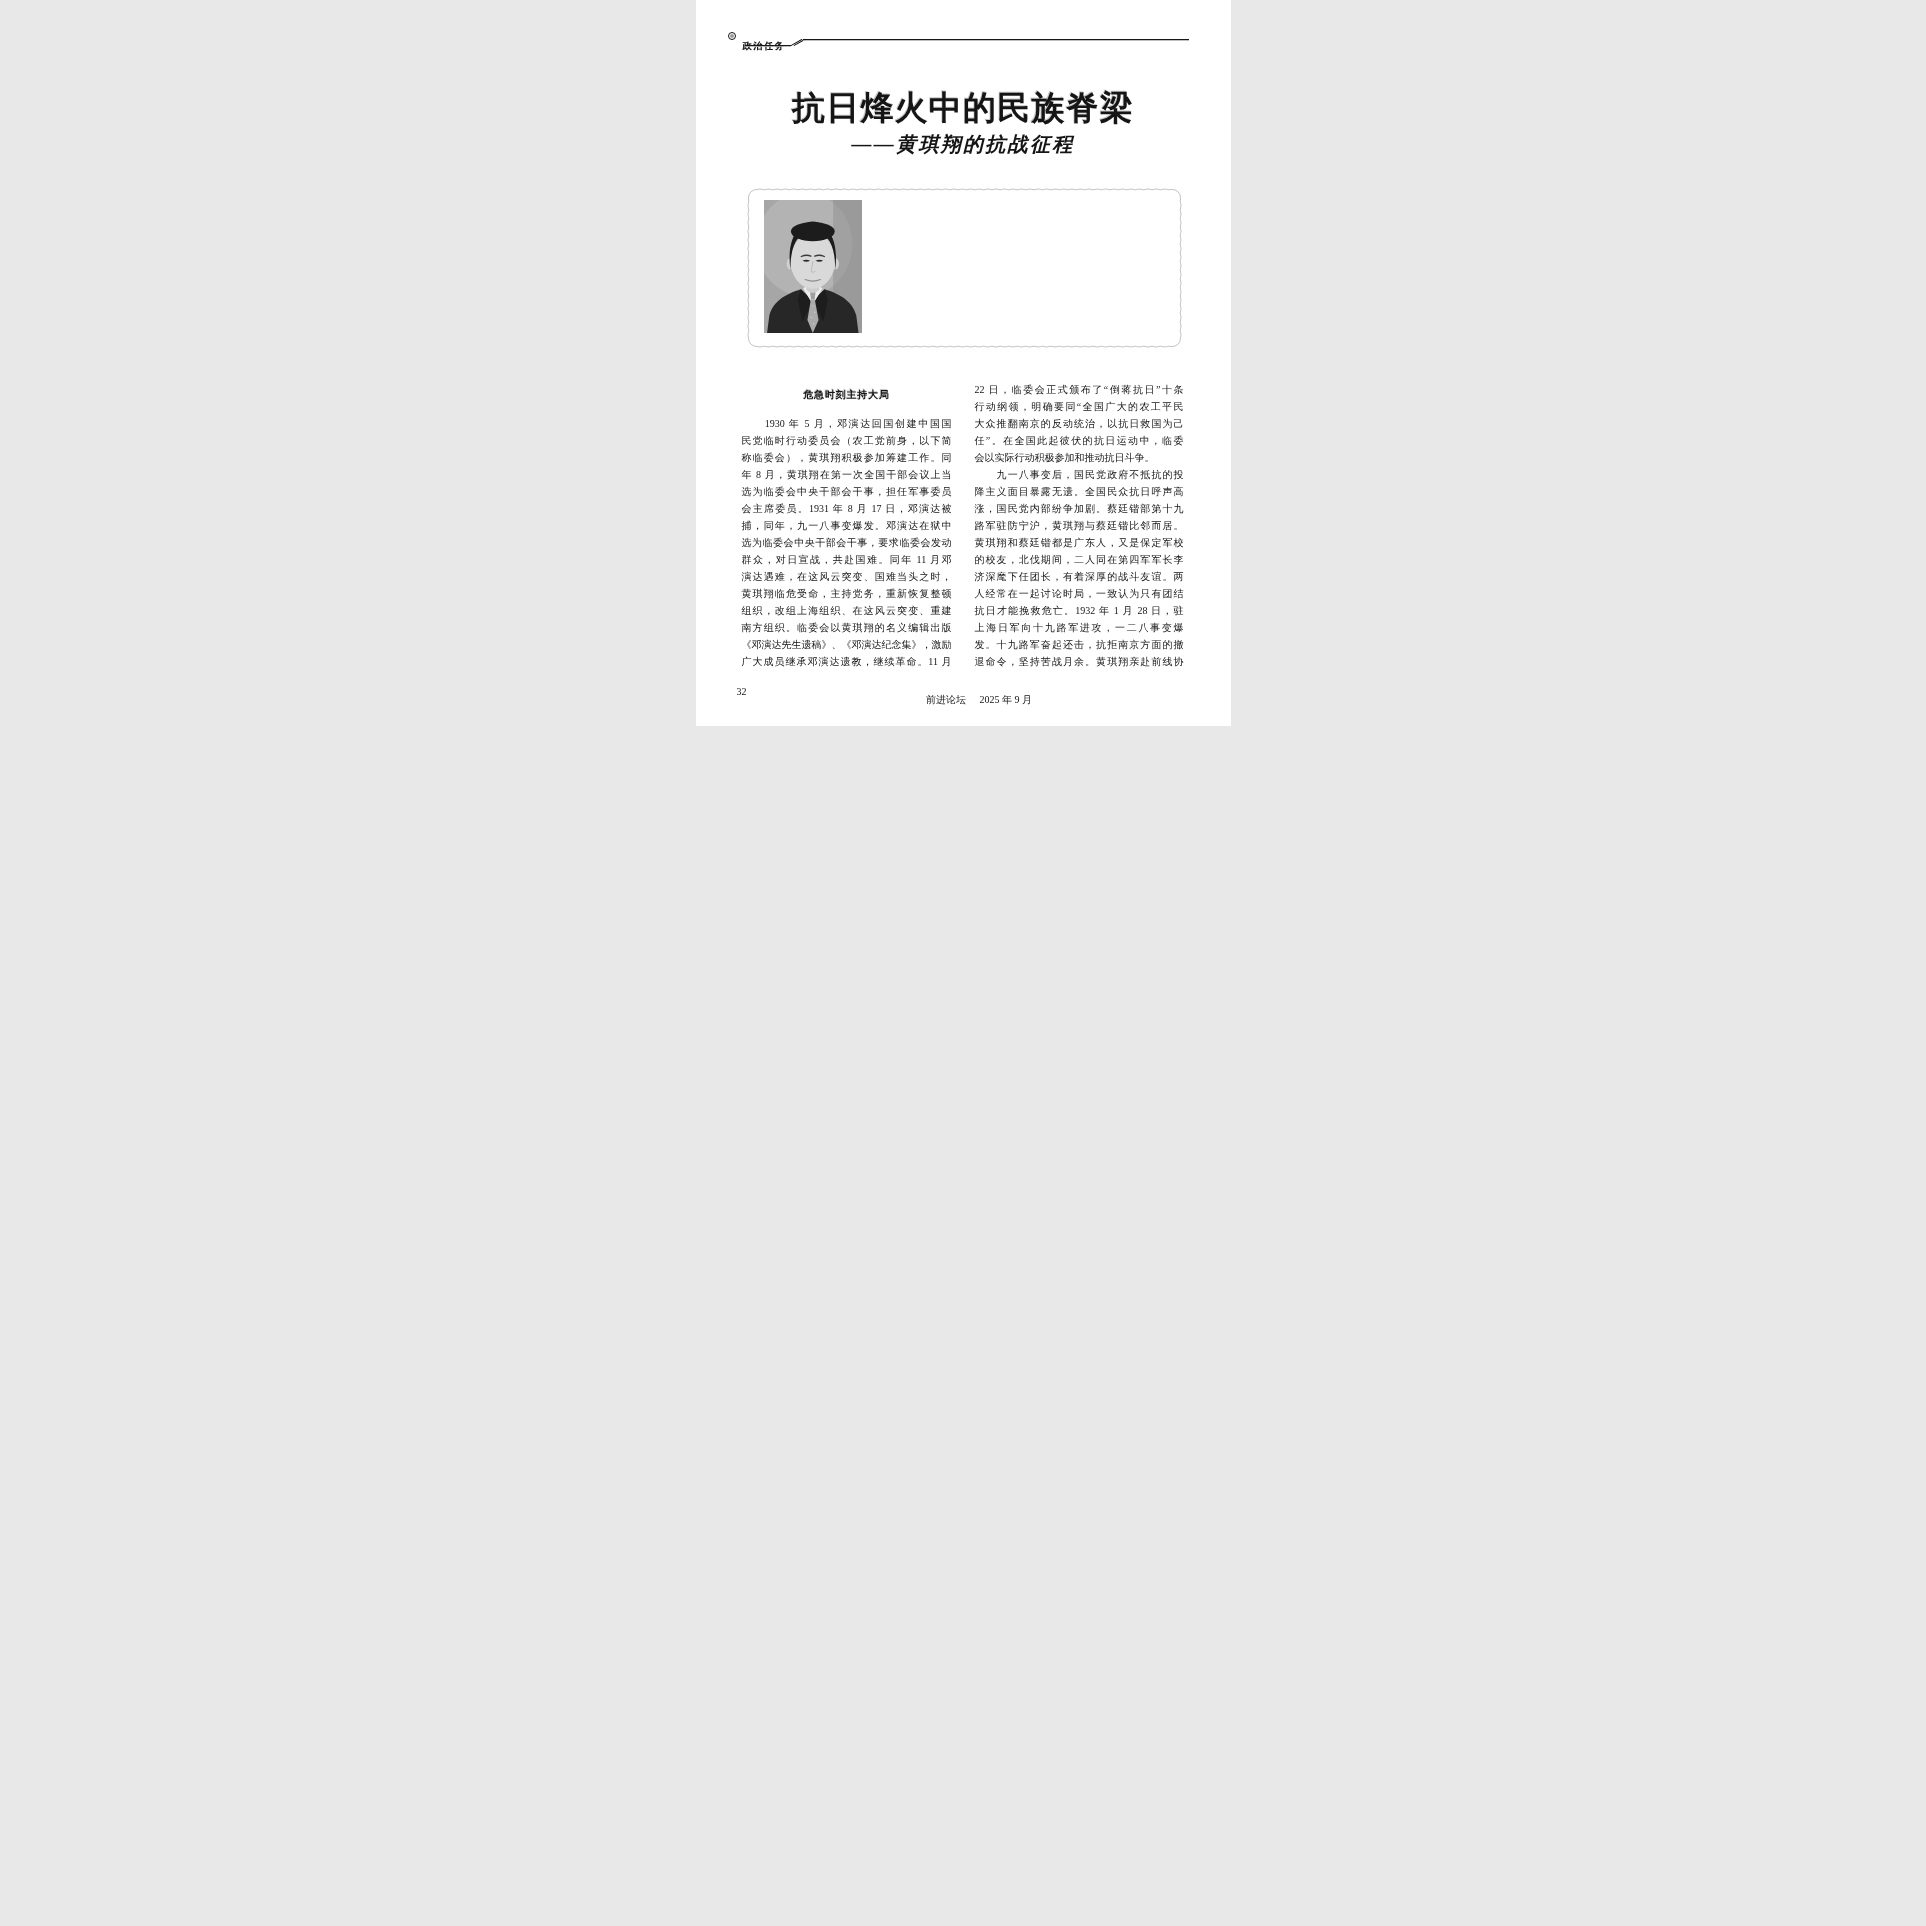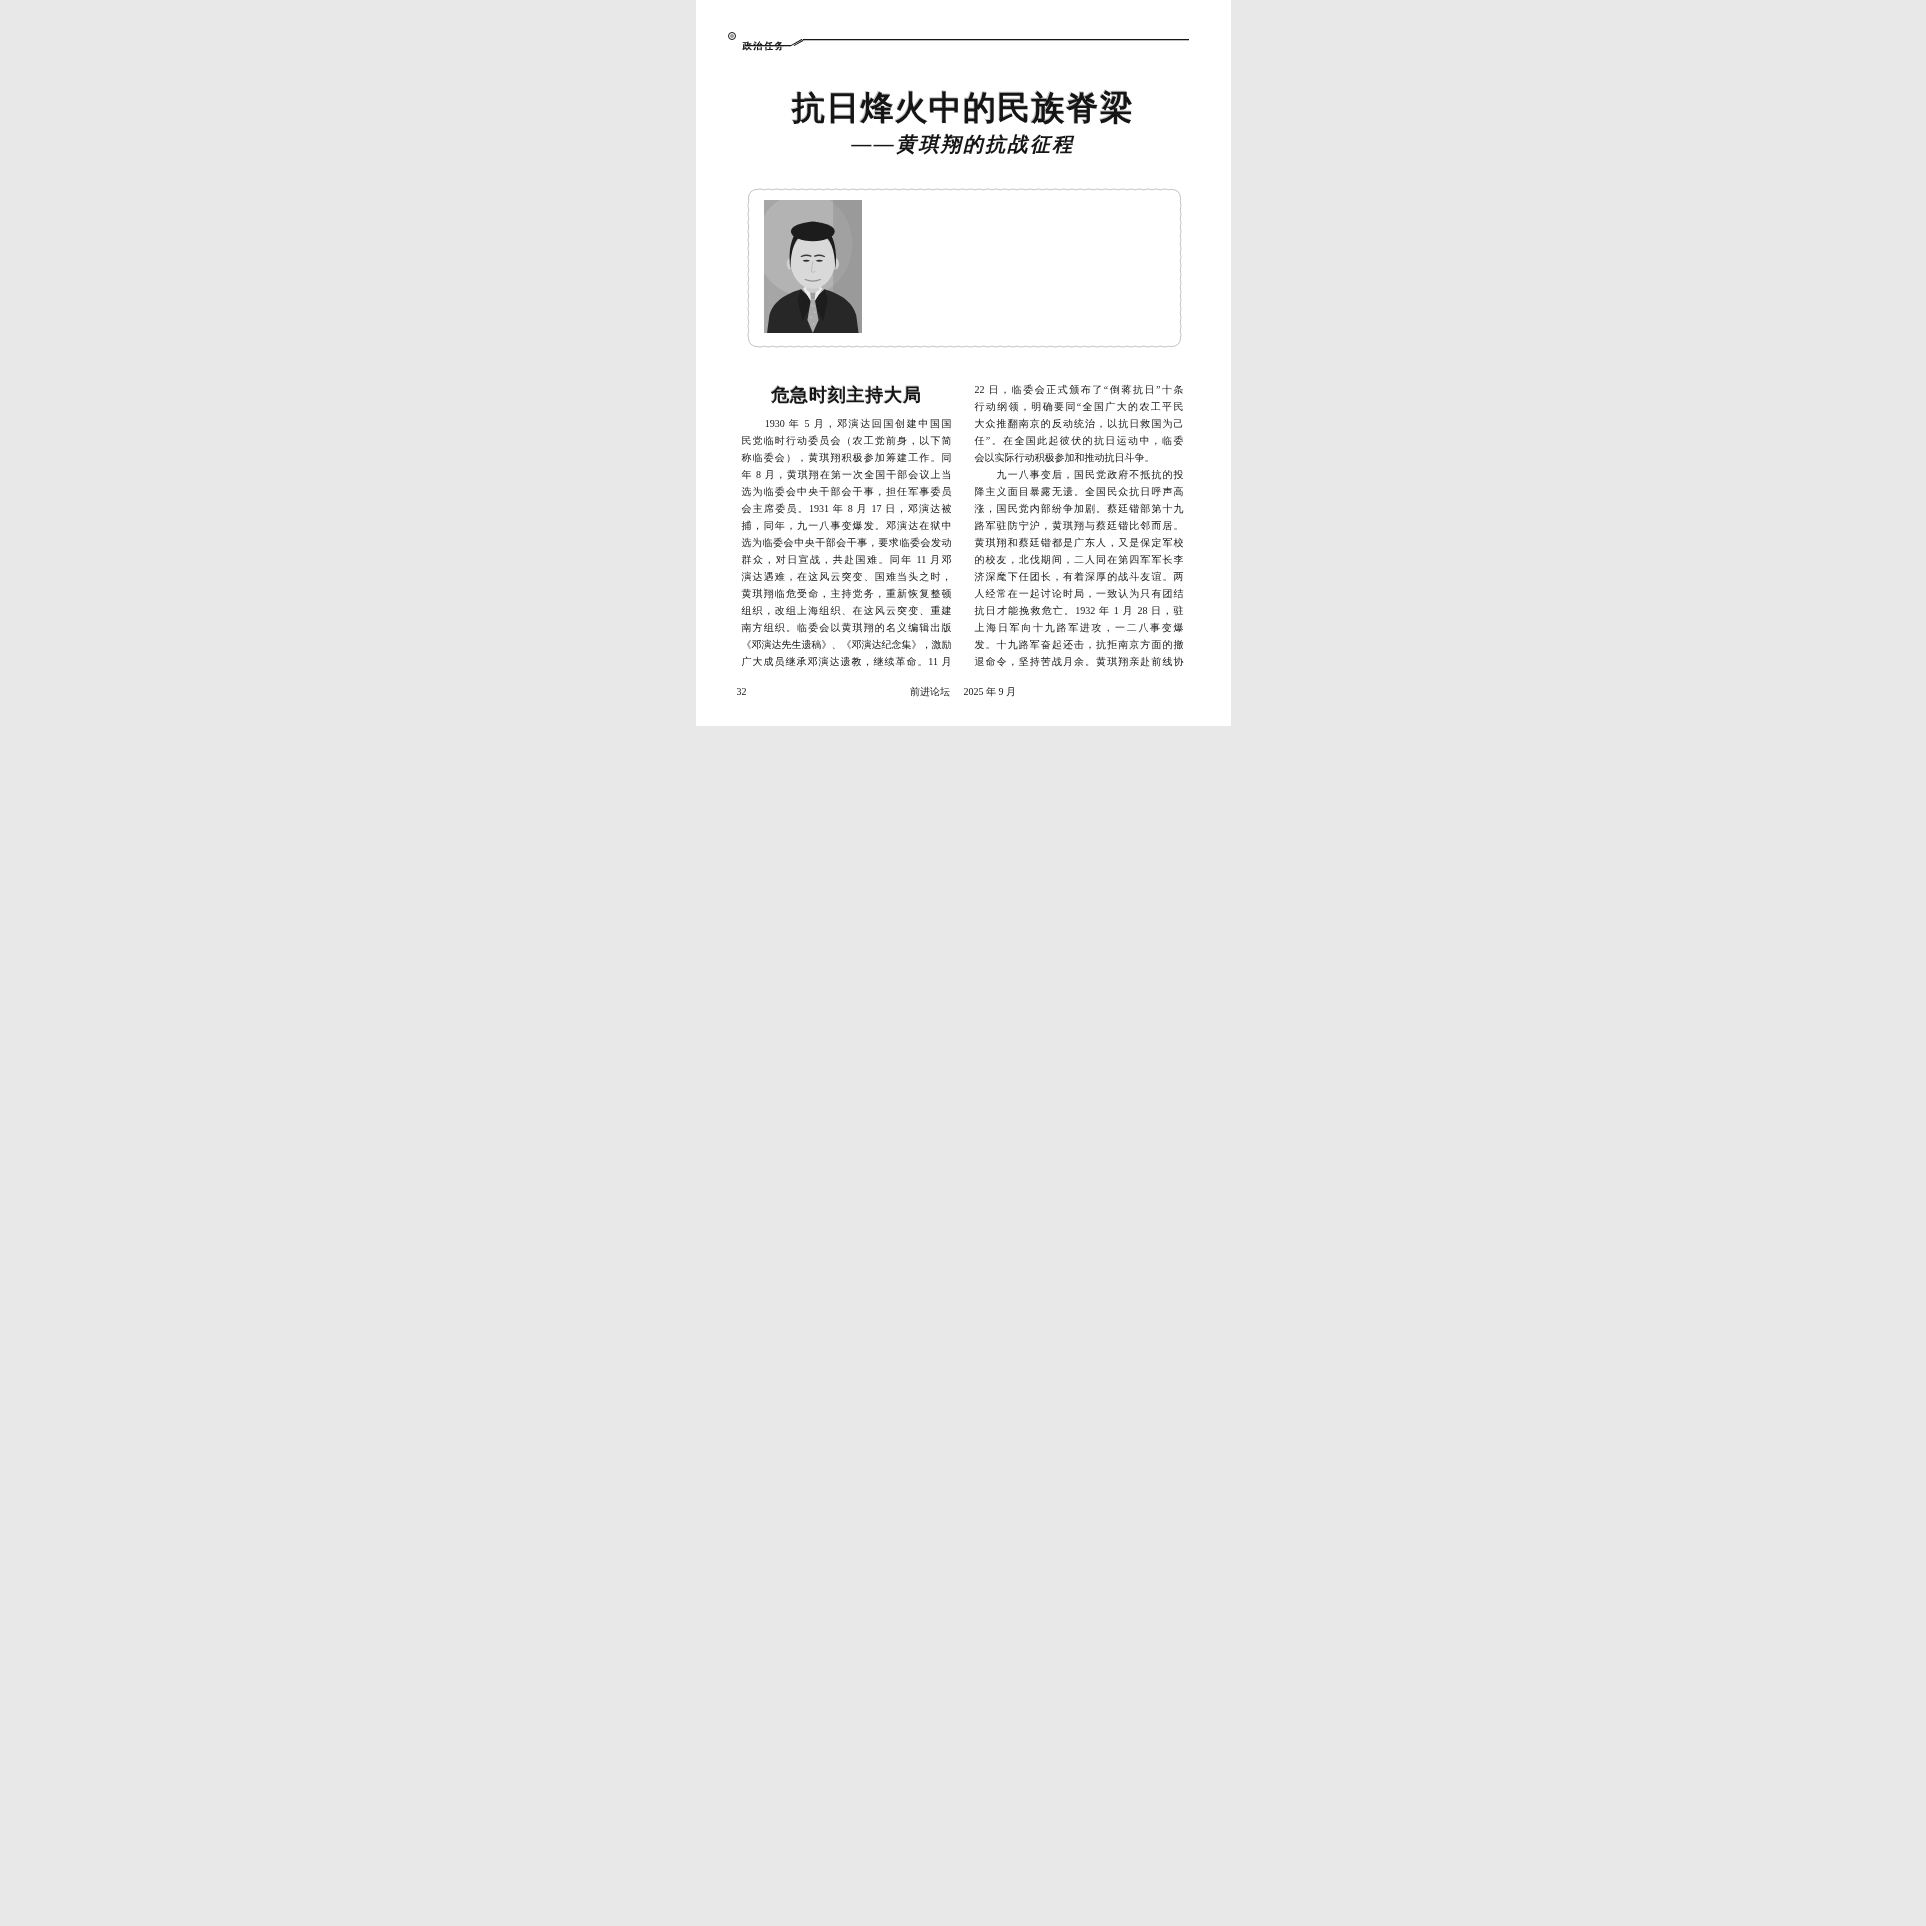--- a/index.html
+++ b/index.html
@@ -60,28 +60,28 @@
   
   .tline{white-space:nowrap;overflow:visible;text-align:left;}
   .tline.fill{text-align:justify;text-align-last:justify;white-space:normal;}
   .col{position:absolute;font-size:10px;}
   .col .tline{height:17px;line-height:17px;}
   .col-left{left:46px;top:388px;width:210px;}
   .col-right{left:279px;top:381px;width:209px;}
   .section-heading{
     text-align:center;
     font-family:"Liberation Sans","DejaVu Sans",sans-serif;
-    font-weight:700;font-size:18px;line-height:14.6px;letter-spacing:0.8px;
+    font-weight:700;font-size:10px;line-height:14.6px;letter-spacing:0.8px;
     text-shadow:-0.6px -0.6px 0 #c9c9c9;
     margin-bottom:12.3px;
   }
   
   .footer{position:absolute;left:0;top:686px;width:100%;height:13px;font-size:10px;line-height:11.6px;}
   .page-number{position:absolute;left:41px;top:0;}
-  .footer-center{position:absolute;left:0;top:0;width:100%;text-align:center;}
+  .footer-center{position:absolute;left:0;top:8px;width:100%;text-align:center;padding-left:16px;}
   .footer-center .issue{margin-left:10.8px;}
 </style>
 </head>
 <body>
 
 <div class="page">
 
   <div>
     <div class="bullet">
         <div class="dot"></div>

